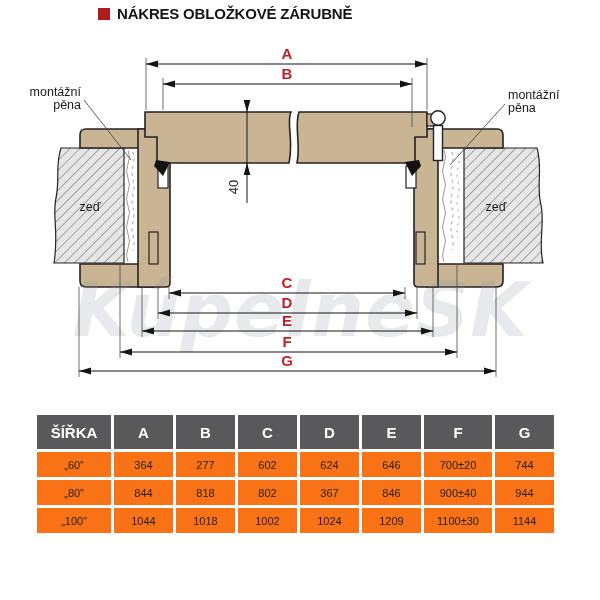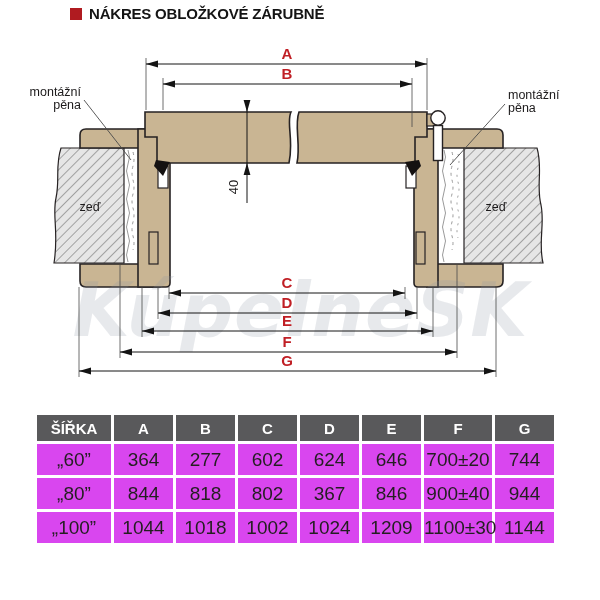--- a/index.html
+++ b/index.html
@@ -1,46 +1,46 @@
 <!DOCTYPE html>
 <html><head>
 <meta charset="utf-8">
 <style>
   html,body{margin:0;padding:0;}
   body{
     width:600px;height:600px;position:relative;background:#ffffff;
     font-family:"Liberation Sans", sans-serif;color:#231f20;overflow:hidden;
   }
   
-  .title-bar{position:absolute;top:5px;left:70px;display:flex;align-items:center;gap:7px;}
+  .title-bar{position:absolute;top:5px;left:98px;display:flex;align-items:center;gap:7px;}
   .title-bullet{width:12px;height:12px;background:#b01b20;flex:0 0 auto;}
   .title-text{font-weight:bold;font-size:15px;letter-spacing:-0.2px;color:#141414;white-space:nowrap;}
   
   .diagram{position:absolute;top:0;left:0;width:600px;height:412px;}
   .dimletter{font-family:"Liberation Sans",sans-serif;font-weight:bold;font-size:15px;fill:#c01f25;}
   .dim40{font-family:"Liberation Sans",sans-serif;font-size:13px;fill:#1c1a1b;}
   .lbl{font-family:"Liberation Sans",sans-serif;font-size:12.5px;fill:#1c1a1b;}
   .wm{font-family:"DejaVu Sans",sans-serif;font-weight:bold;font-style:italic;font-size:74px;
       fill:#8d96a5;opacity:0.20;}
   .dimline{stroke:#141414;stroke-width:1;}
   .extline{stroke:#4a4a4a;stroke-width:0.8;}
   .leader{stroke:#4a4a4a;stroke-width:0.9;}
   .outl{stroke:#262223;stroke-width:1.6;}
   .tex{stroke:#9a9a9a;stroke-width:1;fill:none;}
   
   table.dim-table{
     position:absolute;left:34px;top:412px;border-collapse:separate;border-spacing:3px;
     table-layout:fixed;width:523px;
   }
   table.dim-table th{
-    background:#59595b;color:#ffffff;font-weight:bold;font-size:15px;height:26px;
+    background:#59595b;color:#ffffff;font-weight:bold;font-size:15px;height:34px;
     text-align:center;vertical-align:middle;padding:0;
   }
   table.dim-table td{
-    background:#d946ef;color:#231f20;font-size:19px;height:31px;
+    background:#f97316;color:#231f20;font-size:11px;height:25px;
     text-align:center;vertical-align:middle;padding:0;
   }
 </style>
 </head>
 <body>
 
 <div class="title-bar">
   <span class="title-bullet"></span>
   <span class="title-text">NÁKRES OBLOŽKOVÉ ZÁRUBNĚ</span>
 </div>

